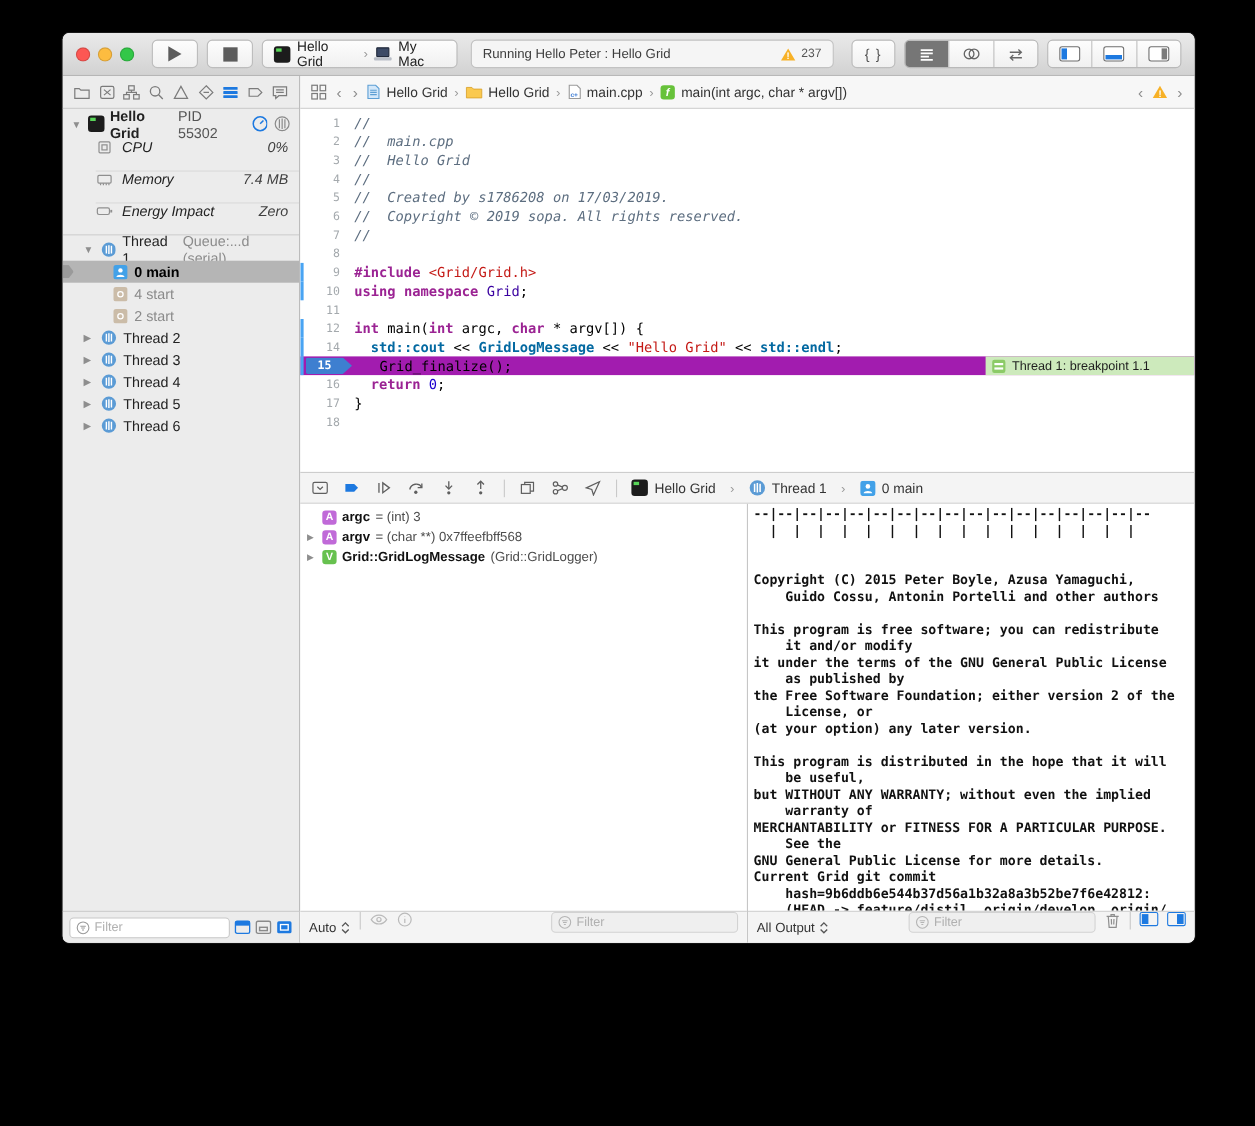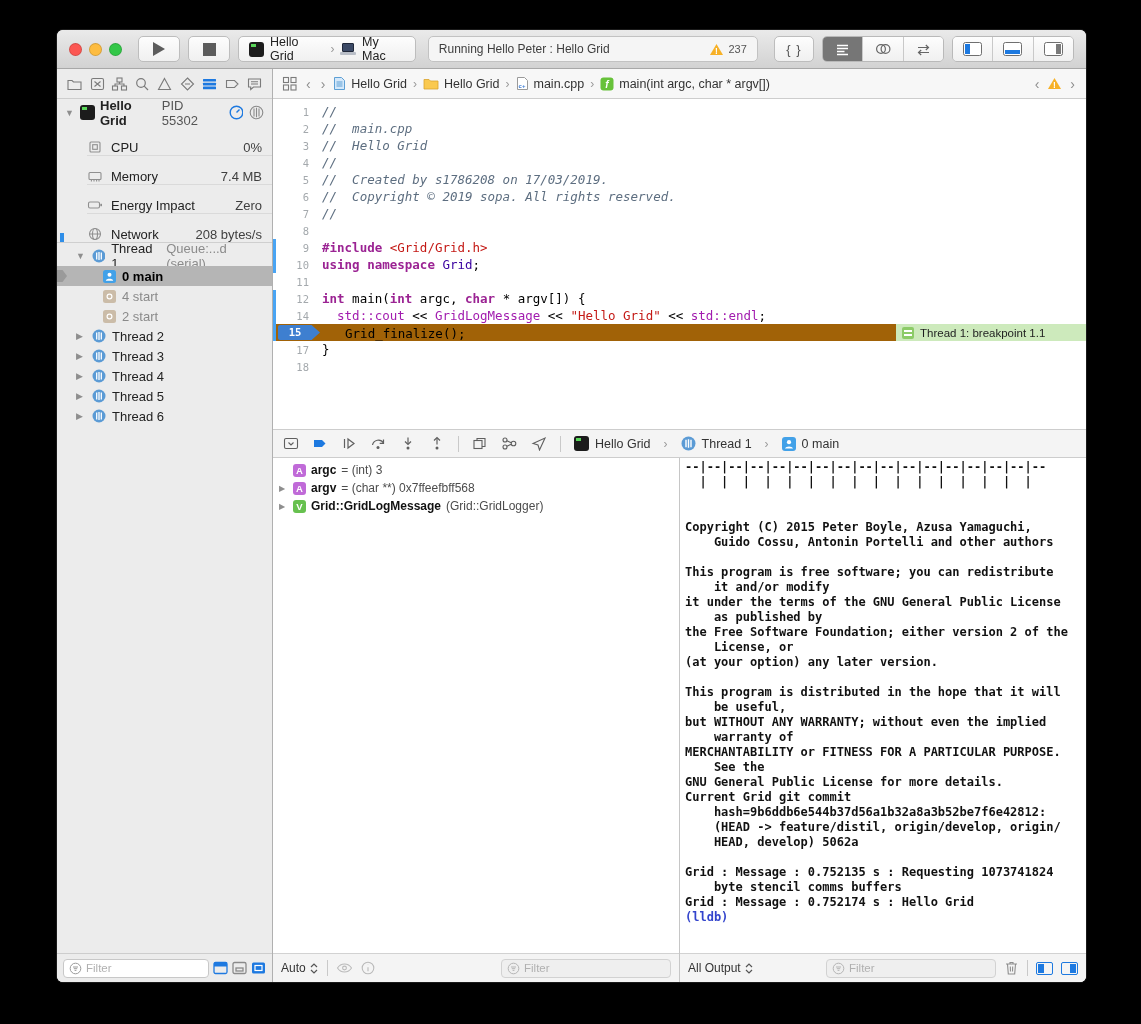--- a/index.html
+++ b/index.html
@@ -1,17 +1,17 @@
 <!DOCTYPE html>
 <html><head>
 <meta charset="utf-8">
 <style>
   html,body{margin:0;padding:0;}
   body{width:1141px;height:1024px;background:#000;font-family:"Liberation Sans",sans-serif;position:relative;overflow:hidden;}
-  .window{position:absolute;left:57px;top:30px;width:1029px;height:952px;border-radius:6px;overflow:hidden;
+  .window{position:absolute;left:57px;top:30px;width:1029px;height:827px;border-radius:6px;overflow:hidden;
           background:#fff;display:flex;flex-direction:column;box-shadow:0 0 0 1px #1a1a1a;}
   
   .toolbar{height:38px;flex:0 0 38px;background:linear-gradient(#eaeaea,#d2d2d2);border-bottom:1px solid #a8a8a8;
            display:flex;align-items:center;padding:0 12px;gap:8px;}
   .tl-group{display:flex;gap:7px;margin-right:8px;}
   .tl{width:13px;height:13px;border-radius:50%;border:1px solid rgba(0,0,0,.15);box-sizing:border-box;}
   .tl.red{background:#fc5753}.tl.yel{background:#fdbc40}.tl.grn{background:#33c748}
   .tb-btn{height:26px;min-width:42px;background:linear-gradient(#fdfdfd,#f0f0f0);border:1px solid #bdbdbd;
           border-radius:5px;display:flex;align-items:center;justify-content:center;gap:6px;box-sizing:border-box;}
   .play-tri{width:0;height:0;border-left:12px solid #5c5c5c;border-top:7px solid transparent;border-bottom:7px solid transparent;}
@@ -43,21 +43,21 @@
   
   .main{flex:1;display:flex;min-height:0;}
   .sidebar{width:216px;flex:0 0 216px;border-right:1px solid #b0b0b0;display:flex;flex-direction:column;background:#ececec;box-sizing:border-box;}
   .nav-tabs{height:29px;flex:0 0 29px;border-bottom:1px solid #cdcdcd;display:flex;align-items:center;justify-content:space-between;padding:0 9px;}
   .nav-tabs svg{display:block;}
   .nav-scroll{flex:1;overflow:hidden;font-size:13px;color:#222;}
   .proc-row{height:27px;display:flex;align-items:center;padding:0 8px;gap:5px;}
   .disc{color:#8e8e8e;font-size:9px;width:10px;flex:0 0 10px;}
   .proc-name{font-weight:bold;}
   .proc-pid{color:#555;}
-  .gauge-row{height:29px;display:flex;align-items:flex-end;padding:0 10px 0 30px;gap:8px;position:relative;}
+  .gauge-row{height:29px;display:flex;align-items:flex-start;padding:0 10px 0 30px;gap:8px;position:relative;font-style:italic;}
   .gauge-row+.gauge-row::before{content:"";position:absolute;left:30px;right:0;top:0;border-top:1px solid #dadada;}
   .gauge-row .glabel{flex:1;}
   .gauge-row .gvalue{color:#3f3f3f;}
   .net-blip{position:absolute;left:3px;bottom:0;width:4px;height:9px;background:#2f8ee8;}
   .threads{border-top:1px solid #cfcfcf;padding-top:3px;}
   .nav-row{height:20px;display:flex;align-items:center;gap:6px;padding:0 8px;position:relative;}
   .thread-row{padding-left:19px;}
   .frame-row{padding-left:46px;color:#8a8a8a;}
   .frame-row.sel{background:#b5b5b5;color:#000;font-weight:bold;}
   .thread-detail{color:#8b8b8b;}
@@ -75,24 +75,24 @@
   .code-area{height:330px;flex:0 0 330px;background:#fff;overflow:hidden;font-family:"DejaVu Sans Mono",monospace;
              font-size:12.5px;font-weight:500;padding-top:4px;box-sizing:border-box;}
   .code-line{display:flex;align-items:center;height:17px;white-space:pre;}
   .code-line .chg{width:3px;flex:0 0 3px;height:100%;}
   .code-line .chg.on{background:#49a4f3;}
   .lnum{width:33px;flex:0 0 33px;text-align:right;padding-right:13px;color:#a4a9ad;font-size:10.5px;}
   .ltext{color:#000;}
   .tk-cmt{color:#5d6e80;font-style:italic;}
   .tk-kw{color:#9b2393;font-weight:600;}
   .tk-str{color:#c41a16;}
-  .tk-typ{color:#a21caf;}
+  .tk-typ{color:#0369a1;font-weight:bold;}
   .tk-typ2{color:#3900a0;}
   .tk-num{color:#1c00cf;}
-  .bp-line{background:#a16207;align-items:flex-end;}
+  .bp-line{background:#a21caf;}
   .bp-badge{background:#3e7fd0;color:#fff !important;font-size:10.5px;font-weight:bold;width:34px;flex:0 0 34px;
             margin:1px 10px 1px 2px;padding:0 8px 0 0;text-align:center;height:15px;line-height:15px;
             clip-path:polygon(0 0,80% 0,100% 50%,80% 100%,0 100%);border-radius:2px;}
   .annot{margin-left:auto;width:190px;flex:0 0 190px;height:100%;background:#cdeabc;display:flex;align-items:center;
          gap:6px;padding:0 6px;box-sizing:border-box;font-family:"Liberation Sans",sans-serif;font-size:11.5px;color:#1e1e1e;}
   .annot-ic{width:12px;height:12px;border-radius:2px;background:#8ccb67;position:relative;flex:0 0 12px;}
   .annot-ic::after{content:"";position:absolute;left:2px;right:2px;top:3px;height:2px;background:#fff;box-shadow:0 4px 0 #fff;}
   
   .debugbar{height:29px;flex:0 0 29px;background:#f4f4f4;border-top:1px solid #cdcdcd;border-bottom:1px solid #cdcdcd;
             display:flex;align-items:center;padding:0 10px;gap:13px;font-size:12.5px;color:#333;box-sizing:border-box;}
@@ -108,21 +108,21 @@
   .var-badge{width:13px;height:13px;flex:0 0 13px;border-radius:3px;color:#fff;font-size:9.5px;font-weight:bold;
              display:flex;align-items:center;justify-content:center;}
   .var-badge.arg{background:#c06ad8;}
   .var-badge.var{background:#67c14f;}
   .var-name{font-weight:bold;color:#111;}
   .var-value{color:#4c4c4c;}
   .console-pane{flex:1;display:flex;flex-direction:column;background:#fff;min-width:0;}
   .console-out{flex:1;overflow:hidden;margin:0;padding:2px 0 0 5px;font-family:"DejaVu Sans Mono",monospace;
                font-size:12px;font-weight:bold;line-height:15px;color:#111;}
   .lldb{color:#3344cc;}
-  .pane-bottom{height:29px;flex:0 0 29px;border-top:1px solid #d2d2d2;background:#f4f4f4;display:flex;align-items:center;
+  .pane-bottom{height:29px;flex:0 0 29px;border-top:1px solid #d2d2d2;background:#f4f4f4;display:flex;
                padding:0 8px;gap:8px;font-size:12px;color:#333;box-sizing:border-box;}
   .scope{display:flex;align-items:center;gap:3px;}
   .pb-filter{width:170px;height:19px;background:#efefef;border:1px solid #d2d2d2;border-radius:4px;display:flex;
              align-items:center;gap:4px;padding:0 5px;box-sizing:border-box;}
   .pb-filter .ph{color:#b0b0b0;font-size:11.5px;}
   .sq-ic{width:17px;height:13px;border:1.5px solid #1d79e0;border-radius:2px;position:relative;box-sizing:border-box;}
   .sq-ic .f{position:absolute;background:#1d79e0;top:1px;bottom:1px;width:6px;}
   .sq-ic.l .f{left:1px;} .sq-ic.r .f{right:1px;}
 </style>
 </head>
@@ -323,32 +323,20 @@
           <div class="gauge-row">
             <svg width="16" height="16">
                 <g fill="none" stroke="#8f8f8f" stroke-width="1.1">
                   <rect x="1.5" y="5" width="11" height="6" rx="1.5"></rect>
                   <rect x="13.3" y="6.8" width="1.7" height="2.4" fill="#8f8f8f" stroke="none"></rect>
                 </g>
               </svg>
             <span class="glabel">Energy Impact</span>
               <span class="gvalue">Zero</span>
           </div>
-          <div class="gauge-row">
-            <svg width="16" height="16">
-                <g fill="none" stroke="#8f8f8f" stroke-width="1.1">
-                  <circle cx="8" cy="8" r="5.5"></circle>
-                  <ellipse cx="8" cy="8" rx="2.5" ry="5.5"></ellipse>
-                  <path d="M2.5 8h11"></path>
-                </g>
-              </svg>
-            <span class="glabel">Network</span>
-              <span class="gvalue">208 bytes/s</span>
-            <span class="net-blip"></span>
-          </div>
         </div>
         <div class="threads" id="threads">
             <div class="nav-row thread-row">
               <span class="disc">▼</span>
               <svg width="14" height="14">
                 <circle cx="7" cy="7" r="6.5" fill="#5b9bd5"></circle>
                 <g stroke="#fff" stroke-width="1.3">
                   <path d="M4.7 3.5v7M7 3v8M9.3 3.5v7"></path>
                 </g>
               </svg>
@@ -531,20 +519,21 @@
           <div class="code-line"><span class="chg"></span><span class="lnum">5</span><span class="ltext"><span class="tk-cmt">//  Created by s1786208 on 17/03/2019.</span></span></div>
           <div class="code-line"><span class="chg"></span><span class="lnum">6</span><span class="ltext"><span class="tk-cmt">//  Copyright © 2019 sopa. All rights reserved.</span></span></div>
           <div class="code-line"><span class="chg"></span><span class="lnum">7</span><span class="ltext"><span class="tk-cmt">//</span></span></div>
           <div class="code-line"><span class="chg"></span><span class="lnum">8</span><span class="ltext"></span></div>
           <div class="code-line"><span class="chg on"></span><span class="lnum">9</span><span class="ltext"><span class="tk-kw">#include</span><span> </span><span class="tk-str">&lt;Grid/Grid.h&gt;</span></span></div>
           <div class="code-line"><span class="chg on"></span><span class="lnum">10</span><span class="ltext"><span class="tk-kw">using</span><span> </span><span class="tk-kw">namespace</span><span> </span><span class="tk-typ2">Grid</span><span>;</span></span></div>
           <div class="code-line"><span class="chg"></span><span class="lnum">11</span><span class="ltext"></span></div>
           <div class="code-line"><span class="chg on"></span><span class="lnum">12</span><span class="ltext"><span class="tk-kw">int</span><span> main(</span><span class="tk-kw">int</span><span> argc, </span><span class="tk-kw">char</span><span> * argv[]) {</span></span></div>
           <div class="code-line"><span class="chg on"></span><span class="lnum">14</span><span class="ltext"><span>  </span><span class="tk-typ">std::cout</span><span> &lt;&lt; </span><span class="tk-typ">GridLogMessage</span><span> &lt;&lt; </span><span class="tk-str">"Hello Grid"</span><span> &lt;&lt; </span><span class="tk-typ">std::endl</span><span>;</span></span></div>
           <div class="code-line bp-line"><span class="chg on"></span><span class="lnum bp-badge">15</span><span class="ltext"><span>  Grid_finalize();</span></span><span class="annot"><span class="annot-ic"></span><span>Thread 1: breakpoint 1.1</span></span></div>
+          <div class="code-line"><span class="chg"></span><span class="lnum">16</span><span class="ltext"><span>  </span><span class="tk-kw">return</span><span> </span><span class="tk-num">0</span><span>;</span></span></div>
           <div class="code-line"><span class="chg"></span><span class="lnum">17</span><span class="ltext"><span>}</span></span></div>
           <div class="code-line"><span class="chg"></span><span class="lnum">18</span><span class="ltext"></span></div>
         </div>
 
       <div class="debugbar">
         <span class="dbicon">
             <svg width="16" height="15">
               <g fill="none" stroke="#5f5f5f" stroke-width="1.1">
                 <rect x="1.5" y="2.5" width="13" height="10" rx="1.5"></rect>
                 <path d="M5.5 6.5L8 9l2.5-2.5"></path>

